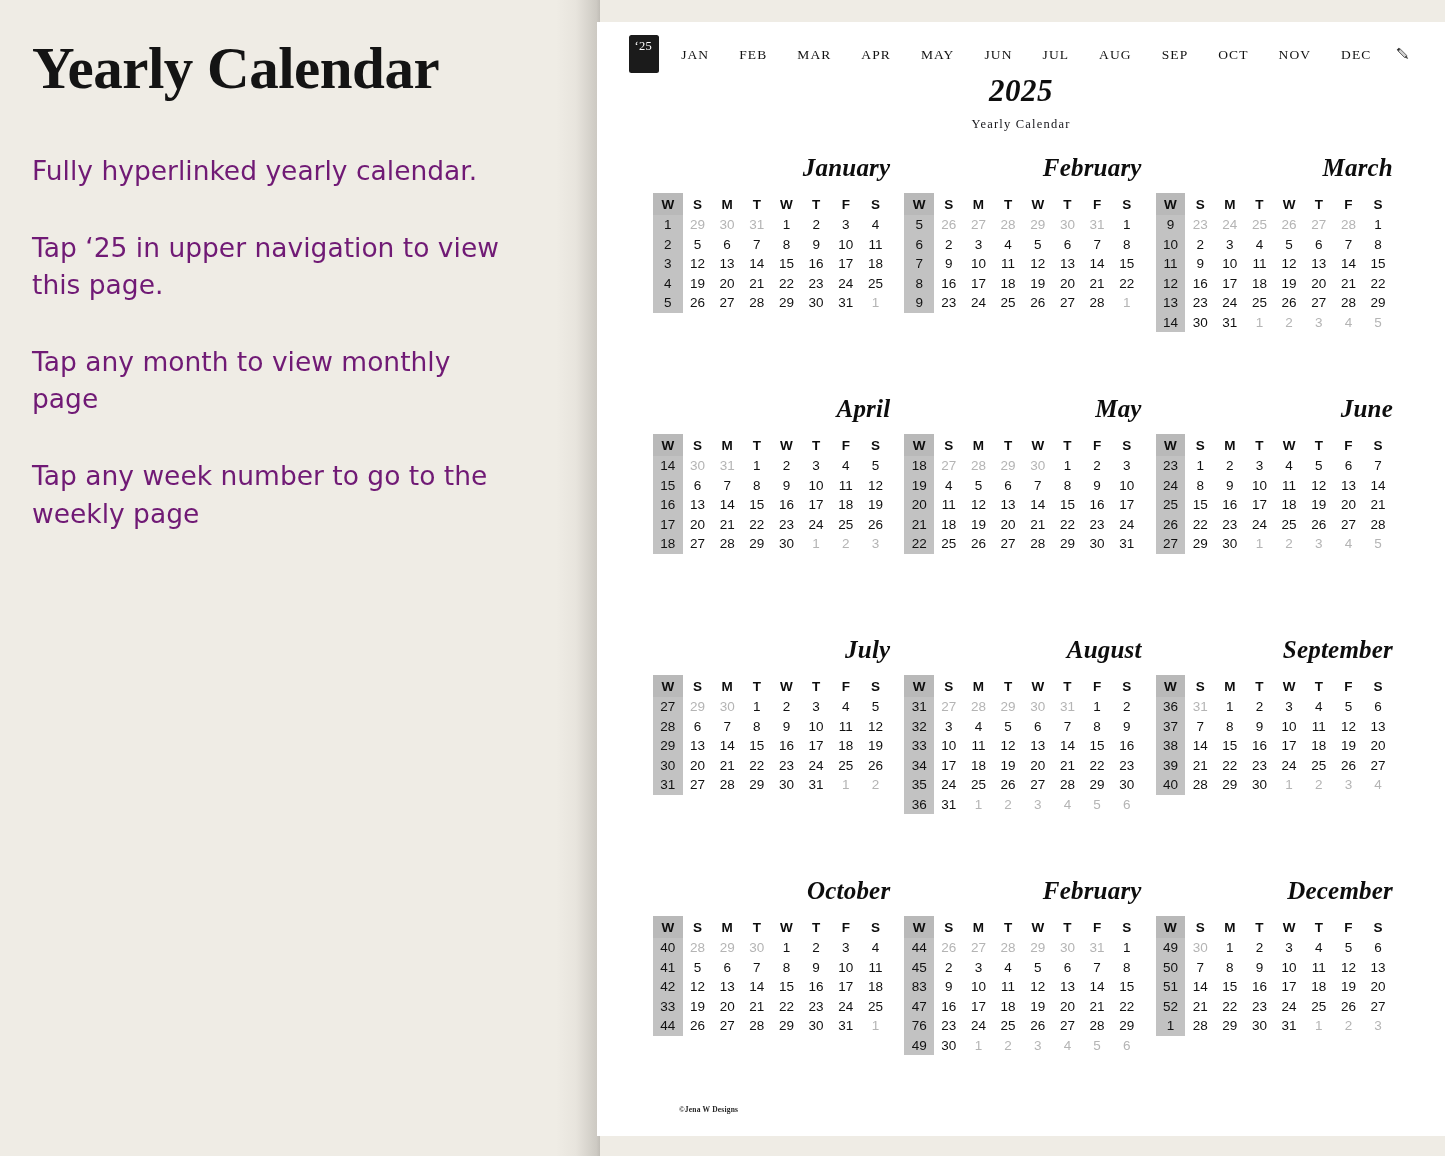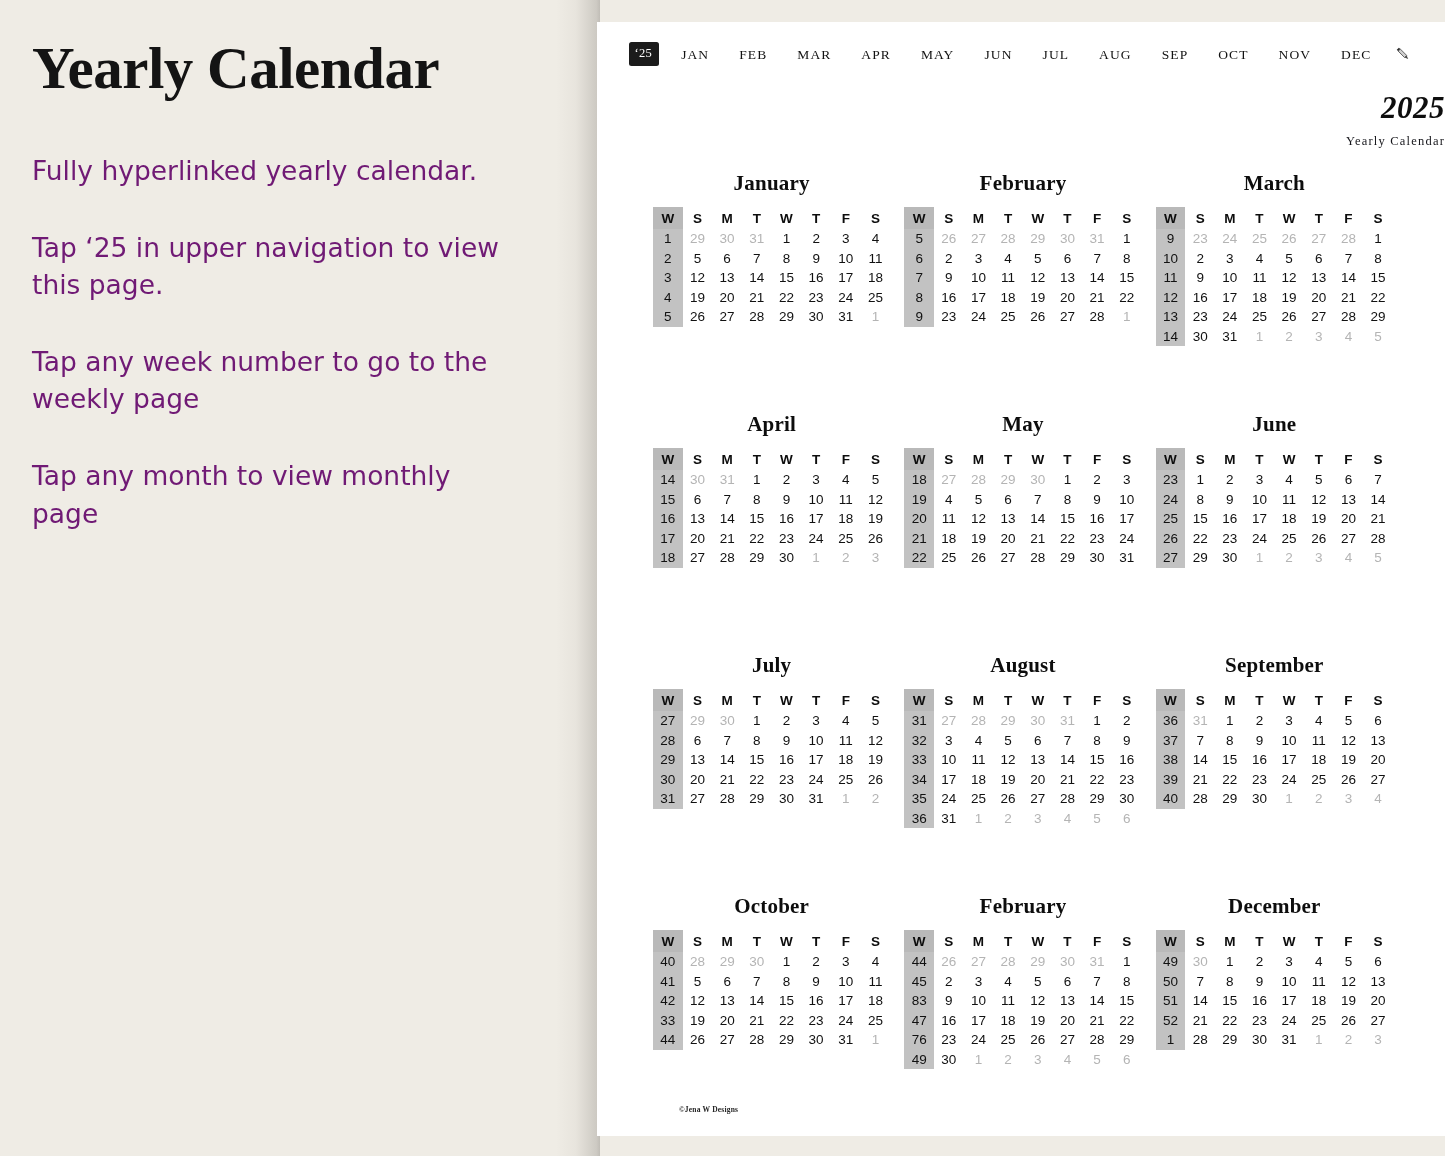--- a/index.html
+++ b/index.html
@@ -61,40 +61,40 @@
     gap: 0;
     padding-top: 18px;
     height: 46px;
   }
   .nav-year-badge {
     background: #1b1b1b;
     color: #ffffff;
     font-family: "Liberation Serif", serif;
     font-size: 12.5px;
     letter-spacing: 0.3px;
-    padding: 5px 7px 7px 6px;
+    padding: 5px 7px 20px 6px;
     border-radius: 2.5px;
     line-height: 1;
     margin-right: 22px;
   }
   .nav-month {
     font-family: "Liberation Serif", serif;
     font-size: 13.5px;
     letter-spacing: 1.1px;
     color: #121212;
     margin-right: 30px;
     line-height: 1;
   }
   .nav-month:last-of-type { margin-right: 22px; }
   #pen-icon { display: block; width: 20px; height: 20px; }
 
   
   #sheet-title-block {
-    text-align: right;
-    margin-top: 22px;
+    text-align: center;
+    margin-top: 5px;
   }
   #sheet-year {
     font-family: "Liberation Serif", serif;
     font-style: italic;
     font-weight: bold;
     font-size: 31px;
     color: #0e0e0e;
     letter-spacing: 0.5px;
   }
   #sheet-subtitle {
@@ -110,24 +110,25 @@
     margin-top: 22px;
     padding: 0 52px 0 56px;
     display: grid;
     grid-template-columns: repeat(3, 1fr);
     grid-template-rows: repeat(4, 241px);
     column-gap: 14px;
   }
   .month-block { position: relative; }
   .month-name {
     font-family: "Liberation Serif", serif;
+    font-style: italic;
     font-weight: bold;
-    font-size: 21px;
+    font-size: 25px;
     color: #0d0d0d;
-    text-align: center;
+    text-align: right;
     margin-bottom: 11px;
     letter-spacing: 0.2px;
   }
   .month-table {
     border-collapse: collapse;
     margin: 0 auto;
     table-layout: fixed;
   }
   .month-table td, .month-table th {
     width: 30px;
@@ -169,22 +170,22 @@
     letter-spacing: 0.2px;
   }
 </style>
 </head>
 <body>
 
 <div id="promo-panel">
   <h1 id="promo-title">Yearly Calendar</h1>
   <p class="promo-para">Fully hyperlinked yearly calendar.</p>
   <p class="promo-para">Tap ‘25 in upper navigation to view this page.</p>
+  <p class="promo-para">Tap any month to view monthly page</p>
   <p class="promo-para">Tap any week number to go to the weekly page</p>
-  <p class="promo-para">Tap any month to view monthly page</p>
 </div>
 
 <div id="page-shadow"></div>
 
 <div id="calendar-sheet">
 
   <div id="top-nav">
     <span class="nav-year-badge">‘25</span>
     <span class="nav-months-holder"><span class="nav-month">JAN</span><span class="nav-month">FEB</span><span class="nav-month">MAR</span><span class="nav-month">APR</span><span class="nav-month">MAY</span><span class="nav-month">JUN</span><span class="nav-month">JUL</span><span class="nav-month">AUG</span><span class="nav-month">SEP</span><span class="nav-month">OCT</span><span class="nav-month">NOV</span><span class="nav-month">DEC</span></span>
     <span id="pen-icon">

